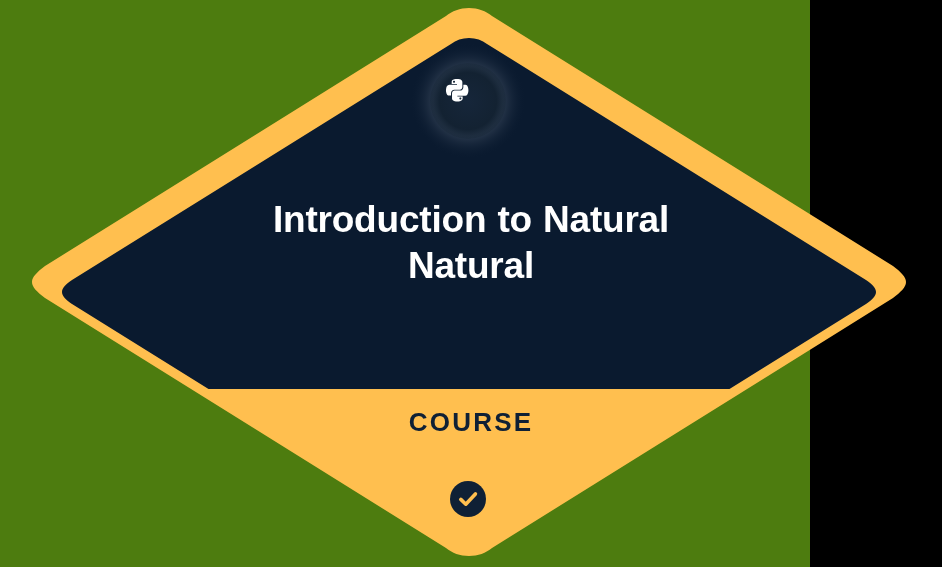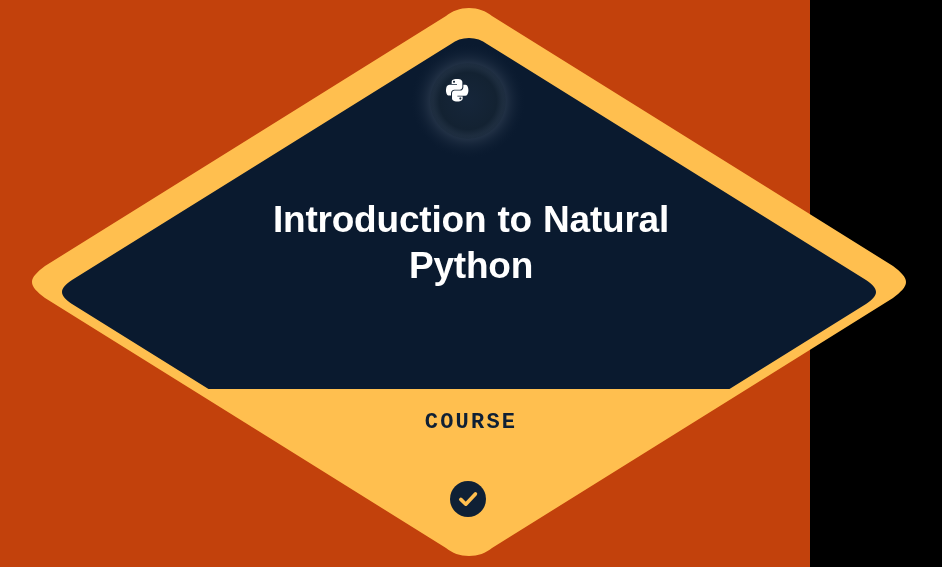--- a/index.html
+++ b/index.html
@@ -11,21 +11,21 @@
     width: 942px;
     height: 567px;
     overflow: hidden;
     font-family: "Liberation Sans", sans-serif;
   }
 
   #badge-canvas {
     position: relative;
     width: 810px;
     height: 567px;
-    background: #c2410c;
+    background: #4d7c0f;
   }
 
   .layer {
     position: absolute;
     left: 0;
     top: 0;
     width: 942px;
     height: 567px;
   }
 
@@ -48,25 +48,24 @@
     padding: 0 200px;
     box-sizing: border-box;
     word-spacing: 1px;
   }
 
   #status-block {
     top: 405px;
   }
   .status-line {
     color: #0F2035;
-    font-size: 22px;
+    font-size: 26px;
     line-height: 35px;
     font-weight: 700;
     letter-spacing: 2.2px;
-    font-family: Liberation Mono, monospace;
   }
 
   
   #check-badge {
     position: absolute;
     left: 450px;
     top: 481px;
     width: 36px;
     height: 36px;
   }
@@ -128,21 +127,21 @@
     </g>
 
     <g transform="translate(446,79) scale(0.1719)">
       <path fill="#FFFFFF" d="M63.4 0c-5.3 0-10.3.5-14.8 1.3C35.5 3.6 33.1 8.5 33.1 17.5v11.9h30.9v3.9H21.5c-9.1 0-17 5.4-19.5 15.8-2.8 11.9-3 19.3 0 31.7 2.2 9.2 7.5 15.8 16.6 15.8h10.6V82.3c0-10.3 8.9-19.4 19.5-19.4h30.8c8.7 0 15.6-7.2 15.6-15.9V17.5c0-8.5-7.2-14.9-15.6-16.3C74.2.3 68.7 0 63.4 0zM46.7 9.5c3.2 0 5.8 2.7 5.8 5.9 0 3.3-2.6 5.9-5.8 5.9-3.2 0-5.8-2.6-5.8-5.9 0-3.2 2.6-5.9 5.8-5.9z"></path>
       <path fill="#FFFFFF" d="M100.9 33.3v14.3c0 10.8-9.1 19.8-19.5 19.8H50.6c-8.5 0-15.6 7.3-15.6 15.9v29.8c0 8.5 7.4 13.5 15.6 15.9 9.9 2.9 19.4 3.4 30.8 0 7.9-2.3 15.6-6.9 15.6-15.9V101.2H66.2v-3.9h46.3c9.1 0 12.5-6.3 15.6-15.8 3.2-9.8 3.1-19.2 0-31.7-2.2-9-6.5-15.8-15.6-15.8h-11.6zM83.6 107.5c3.2 0 5.8 2.6 5.8 5.9 0 3.3-2.6 6-5.8 6-3.2 0-5.8-2.7-5.8-6 0-3.3 2.6-5.9 5.8-5.9z"></path>
     </g>
   </svg>
 
   <div class="overlay" id="course-title">
     <div>Introduction to Natural</div>
-    <div>Python</div>
+    <div>Natural</div>
   </div>
 
   <div class="overlay" id="status-block">
     <div class="status-line">COURSE</div>
   </div>
 
   <svg id="check-badge" viewBox="0 0 36 36">
     <circle cx="18" cy="18" r="18" fill="#0F2035"></circle>
     <path d="M10.8 18.4 L15.8 23.2 L25.4 12.9" fill="none" stroke="#FFBF4F" stroke-width="3.6" stroke-linecap="round" stroke-linejoin="round"></path>
   </svg>

